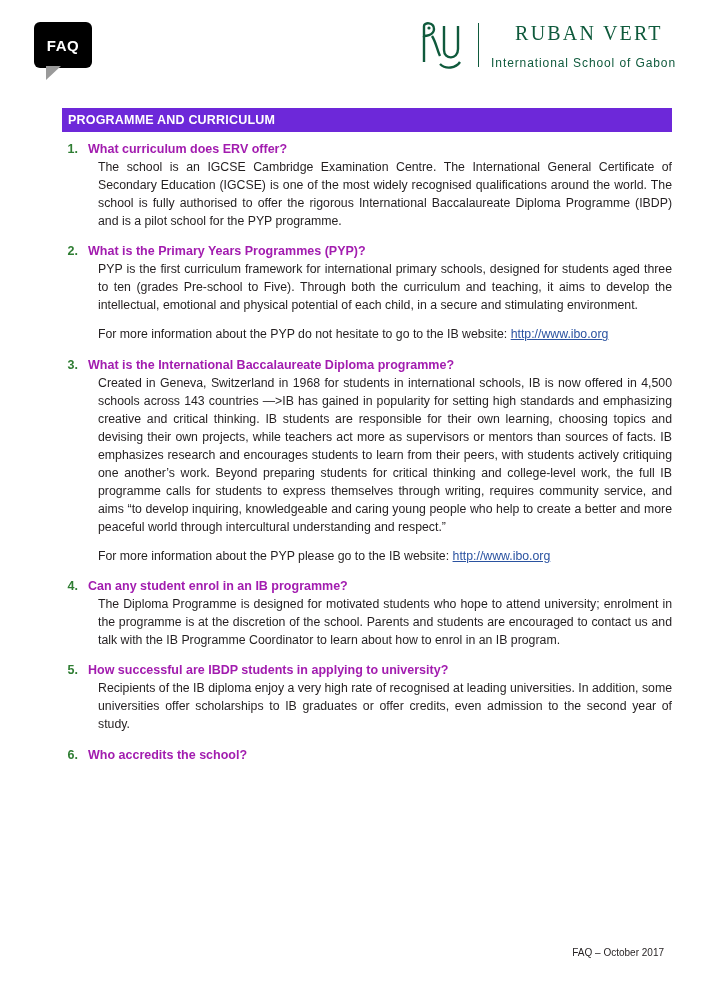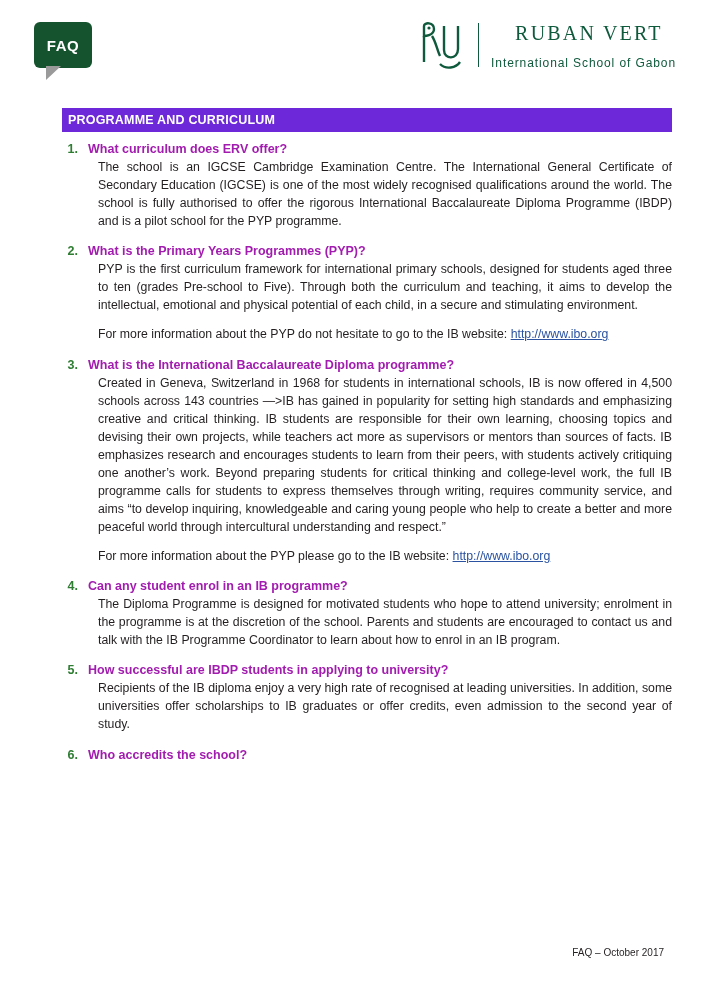--- a/index.html
+++ b/index.html
@@ -28,21 +28,21 @@
     position: relative;
     height: 92px;
   }
 
   .faq-badge {
     position: absolute;
     left: 34px;
     top: 22px;
     width: 58px;
     height: 46px;
-    background: #14532d;
+    background: #000000;
     border-radius: 6px;
     display: flex;
     align-items: center;
     justify-content: center;
   }
   .faq-badge .faq-text {
     color: #ffffff;
     font-size: 15px;
     font-weight: bold;
     letter-spacing: 0.5px;

